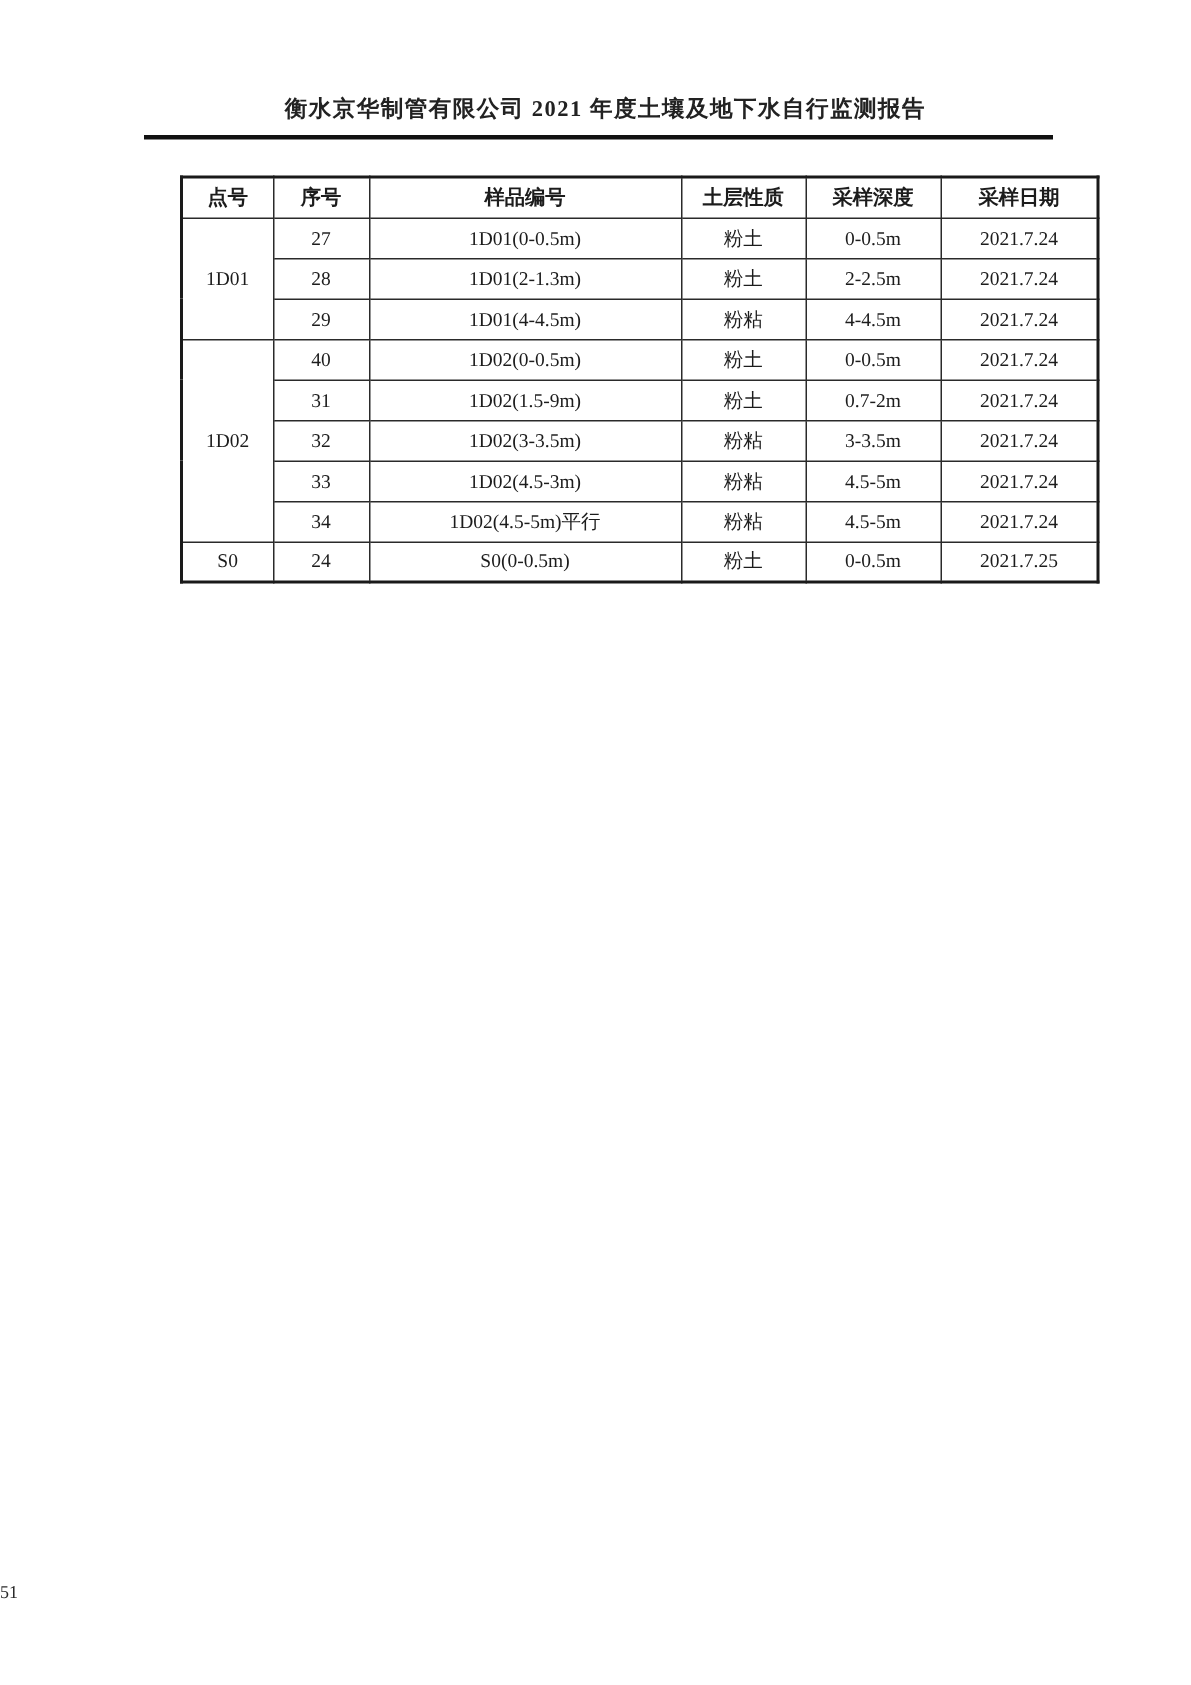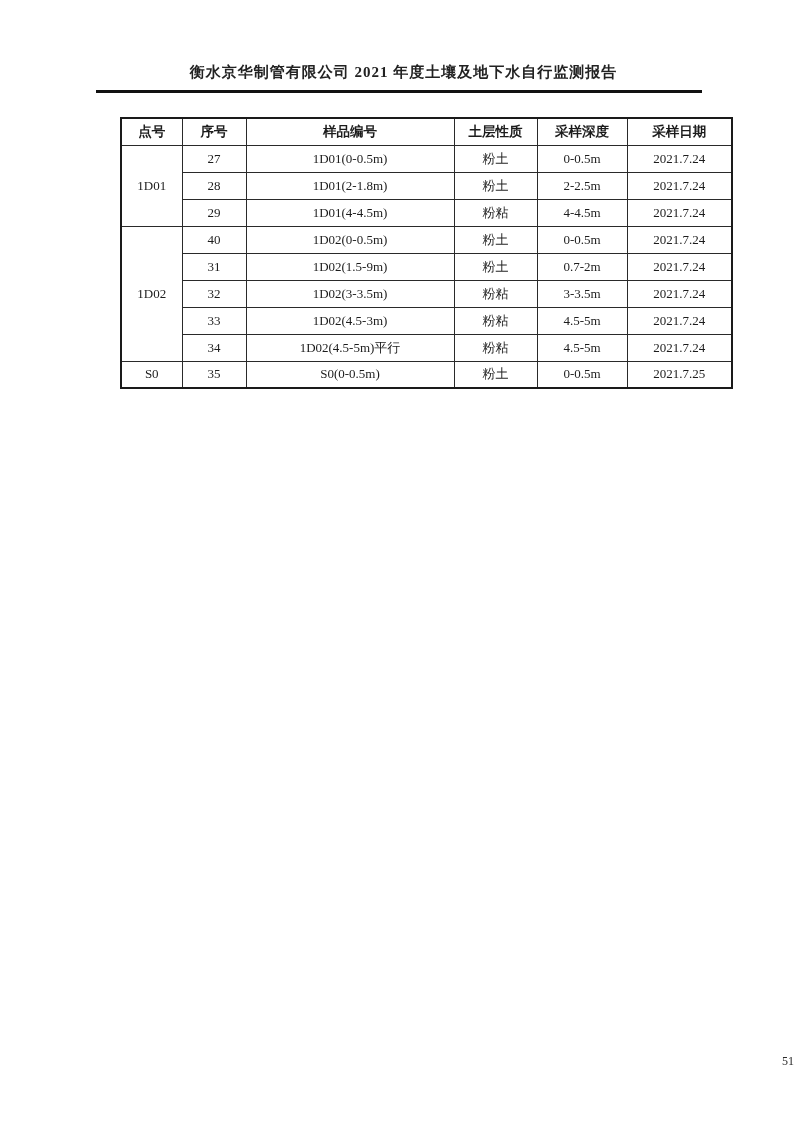--- a/index.html
+++ b/index.html
@@ -59,21 +59,21 @@
   col.c-point  { width: 61px; }
   col.c-seq    { width: 64px; }
   col.c-sample { width: 208px; }
   col.c-soil   { width: 83px; }
   col.c-depth  { width: 90px; }
   col.c-date   { width: 105px; }
 
   .page-number {
     position: absolute;
     top: 1054px; left: 0; right: 0;
-    text-align: right;
+    text-align: left;
     font-size: 12px;
     color: #2a2a2a;
   }
 </style>
 </head>
 <body>
 
 <div class="page">
 
   <div class="header-title">衡水京华制管有限公司 2021 年度土壤及地下水自行监测报告</div>
@@ -103,21 +103,21 @@
         <tr>
           <td rowspan="3">1D01</td>
           <td>27</td>
           <td>1D01(0-0.5m)</td>
           <td>粉土</td>
           <td>0-0.5m</td>
           <td>2021.7.24</td>
         </tr>
         <tr>
           <td>28</td>
-          <td>1D01(2-1.8m)</td>
+          <td>1D01(2-1.3m)</td>
           <td>粉土</td>
           <td>2-2.5m</td>
           <td>2021.7.24</td>
         </tr>
         <tr>
           <td>29</td>
           <td>1D01(4-4.5m)</td>
           <td>粉粘</td>
           <td>4-4.5m</td>
           <td>2021.7.24</td>
@@ -153,21 +153,21 @@
         </tr>
         <tr>
           <td>34</td>
           <td>1D02(4.5-5m)平行</td>
           <td>粉粘</td>
           <td>4.5-5m</td>
           <td>2021.7.24</td>
         </tr>
         <tr>
           <td rowspan="1">S0</td>
-          <td>35</td>
+          <td>24</td>
           <td>S0(0-0.5m)</td>
           <td>粉土</td>
           <td>0-0.5m</td>
           <td>2021.7.25</td>
         </tr>
       </tbody>
   </table>
 
   <div class="page-number">51</div>
 

